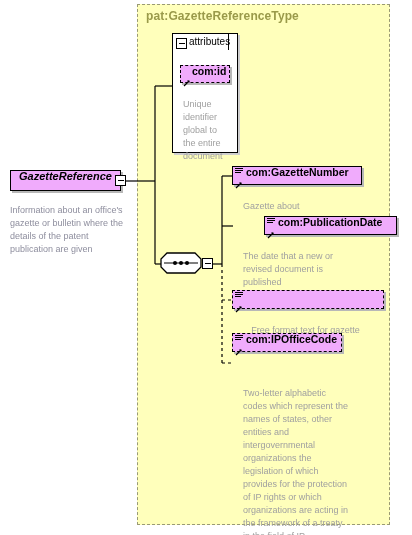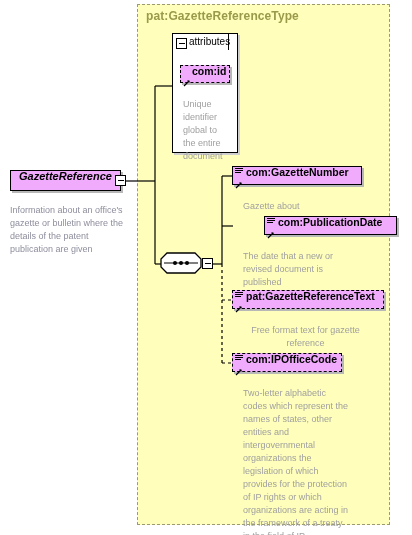--- a/index.html
+++ b/index.html
@@ -197,21 +197,21 @@
   
   #gazettenumber-node { left: 232px; top: 166px; width: 130px; }
   #gazettenumber-desc { left: 243px; top: 190px; width: 140px; }
 
   #publicationdate-node { left: 232px; top: 216px; width: 133px; margin-left: 32px; }
   #publicationdate-desc { left: 243px; top: 240px; width: 115px; }
 
   #gazettereftext-node { left: 232px; top: 290px; width: 152px; }
   #gazettereftext-desc { left: 243px; top: 314px; width: 125px; text-align: center; }
 
-  #ipofficecode-node { left: 232px; top: 353px; width: 110px; }
+  #ipofficecode-node { left: 232px; top: 333px; width: 110px; }
   #ipofficecode-desc { left: 243px; top: 377px; width: 108px; }
 
   
   #wires {
     position: absolute;
     left: 0;
     top: 0;
     width: 412px;
     height: 535px;
     pointer-events: none;
@@ -315,21 +315,20 @@
       <i></i>
       <i></i>
       <i></i>
     </span>
   <span class="arrow-icon">
     <svg width="8" height="8" viewBox="0 0 8 8" xmlns="http://www.w3.org/2000/svg">
       <path d="M1 7 L6 2" stroke="#000" stroke-width="1.2" fill="none"></path>
       <path d="M6.5 1.5 L6.5 4 L4 1.5 Z" fill="#000"></path>
     </svg>
   </span>
-  <span class="label">pat:GazetteReferenceText</span>
 </div>
 <div class="desc" id="gazettereftext-desc">Free format text for gazette reference</div>
 
 <div class="node optional" id="ipofficecode-node">
   <span class="el-icon">
       <i></i>
       <i></i>
       <i></i>
     </span>
   <span class="arrow-icon">

